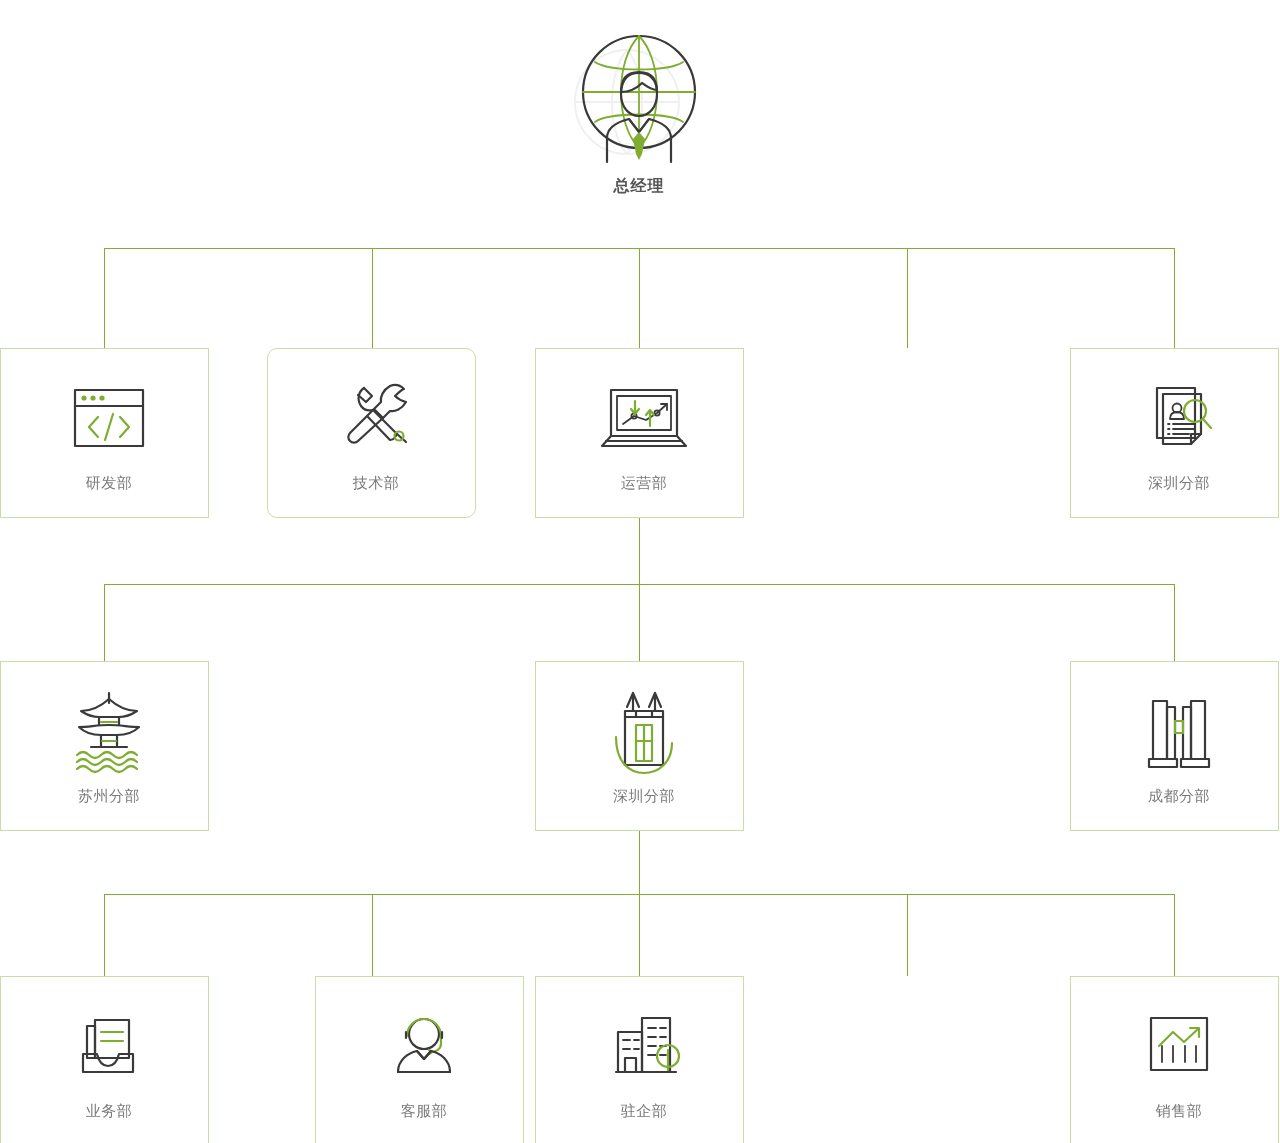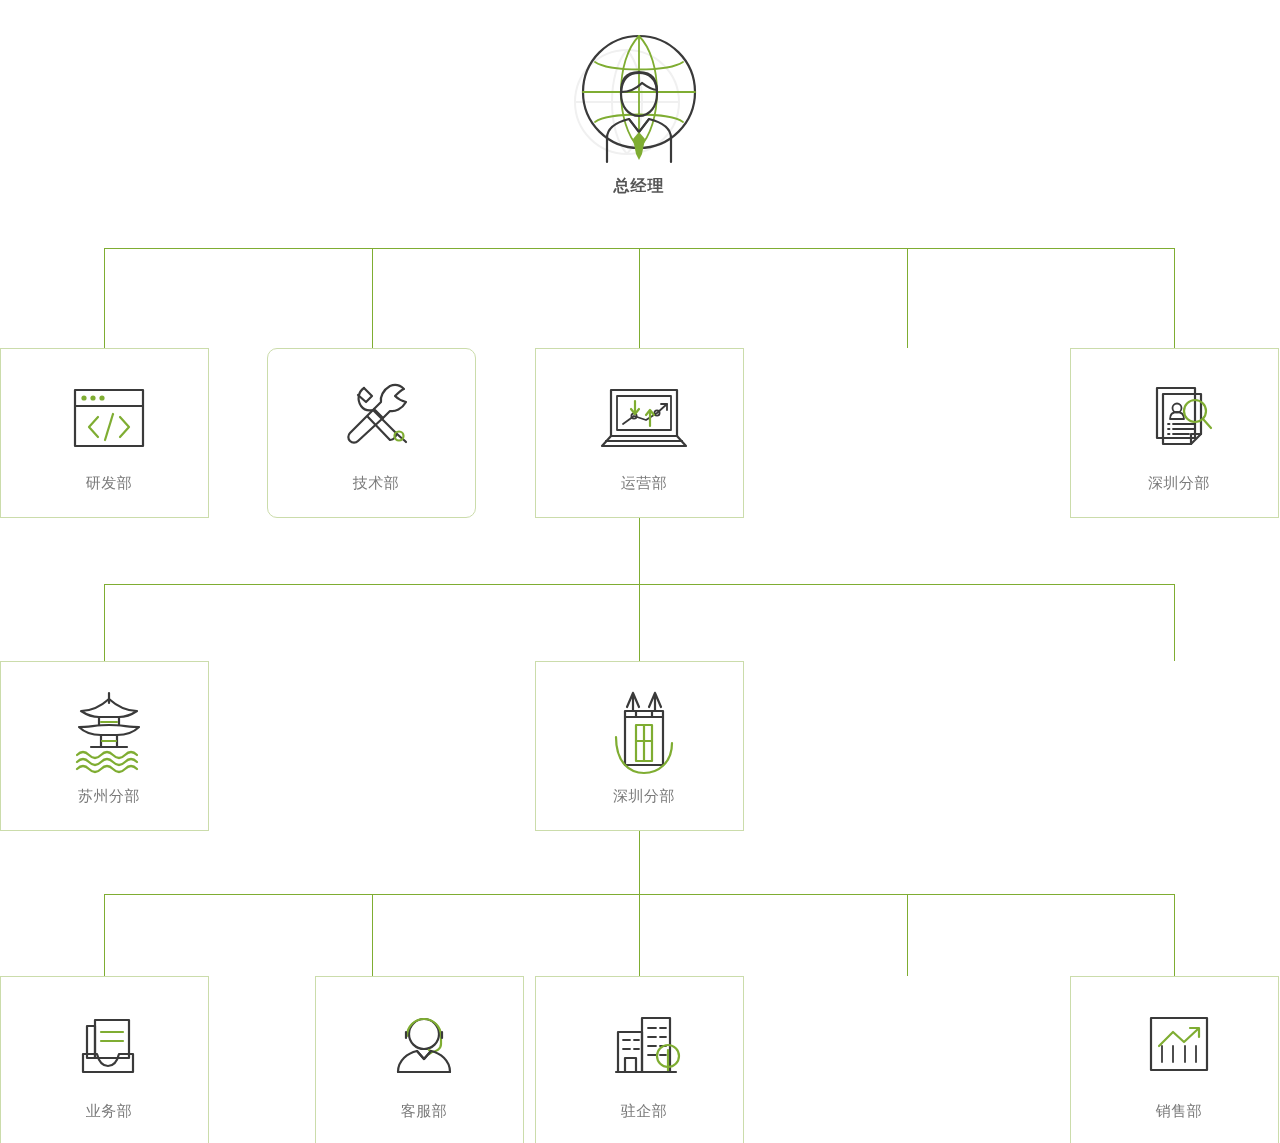--- a/index.html
+++ b/index.html
@@ -277,20 +277,41 @@
         <path class="gr" d="M44 44 H 60 V 80 H 44 Z"></path>
         <path class="gr" d="M52 44 V 80"></path>
         <path class="gr" d="M44 60 H 60"></path>
 
         <path class="gr" d="M24 56 C 24 82, 38 92, 52 92 C 66 92, 80 82, 80 62"></path>
       </svg>
     </div>
     <div class="node-label">深圳分部</div>
   </div>
 
+  <div class="node-box" style="left:1070px; top:645px;">
+    <div class="node-icon-wrap">
+      <svg width="104" height="96" viewBox="0 0 104 96">
+
+        <path class="dk" d="M26 20 H 40 V 78 H 26 Z" fill="#ffffff"></path>
+
+        <path class="dk" d="M40 26 H 48 V 78 H 40 Z" fill="#ffffff"></path>
+
+        <path class="dk" d="M56 26 H 64 V 78 H 56 Z" fill="#ffffff"></path>
+
+        <path class="dk" d="M64 20 H 78 V 78 H 64 Z" fill="#ffffff"></path>
+
+        <path class="gr" d="M48 40 H 56 V 52 H 48 Z"></path>
+        <path class="gr" d="M48 40 H 56 M48 52 H 56"></path>
+
+        <path class="dk" d="M22 78 H 50 V 86 H 22 Z" fill="#ffffff"></path>
+        <path class="dk" d="M54 78 H 82 V 86 H 54 Z" fill="#ffffff"></path>
+      </svg>
+    </div>
+    <div class="node-label">成都分部</div>
+  </div>
 
   <div class="node-box" style="left:0px; top:960px;">
     <div class="node-icon-wrap">
       <svg width="96" height="96" viewBox="0 0 96 96">
 
         <path class="dk" d="M26 30 H 34 V 62 H 26 Z" fill="#ffffff"></path>
 
         <path class="dk" d="M34 24 H 68 V 62 H 34 Z" fill="#ffffff"></path>
         <path class="gr" d="M40 36 H 62"></path>
         <path class="gr" d="M40 45 H 62"></path>

